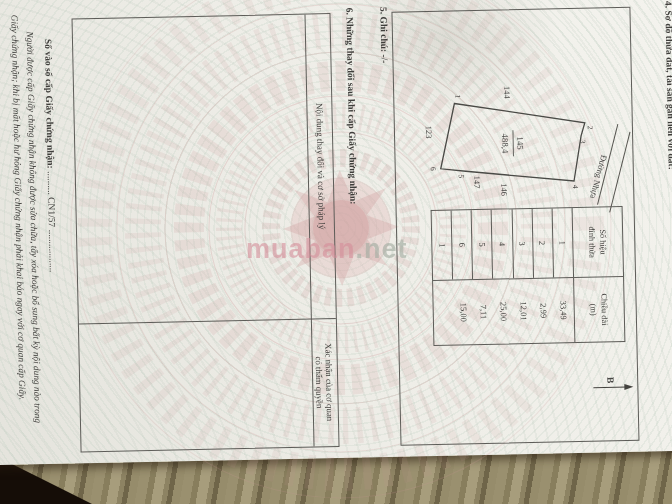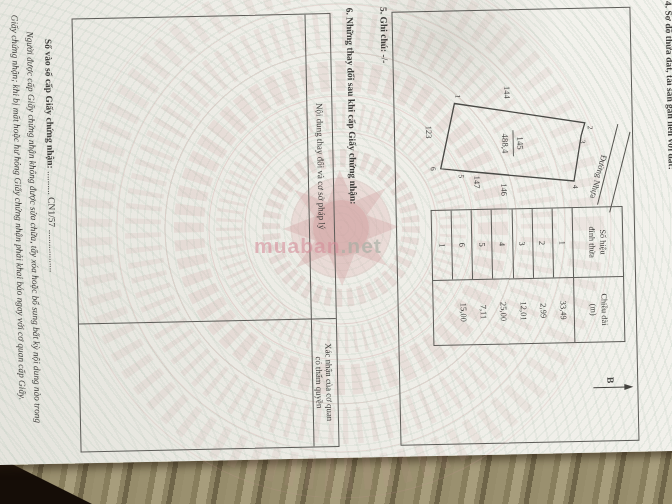--- a/index.html
+++ b/index.html
@@ -59,23 +59,23 @@
   .s6-hrow{position:absolute;left:0;top:0;right:0;height:24px;border-bottom:1px solid #5d5c58;}
   .s6-col2{position:absolute;left:304px;top:0;bottom:0;width:126px;border-left:1px solid #5d5c58;}
   .s6-h1{position:absolute;left:0;top:0;width:304px;height:24px;display:flex;align-items:center;
          justify-content:center;font-size:9px;}
   .s6-h2{position:absolute;left:0;top:1px;width:126px;height:24px;display:flex;flex-direction:column;
          align-items:center;justify-content:center;font-size:8.8px;line-height:10.5px;text-align:center;}
   .footer-line{left:33px;top:636px;font-size:9.5px;white-space:nowrap;}
   .note1{left:25px;top:654px;font-size:9.3px;font-style:italic;white-space:nowrap;}
   .note2{left:8px;top:669px;font-size:9.3px;font-style:italic;white-space:nowrap;}
   .watermark{
-    position:absolute;left:254px;top:234px;z-index:5;
+    position:absolute;left:246px;top:234px;z-index:5;
     font-family:"Liberation Sans","DejaVu Sans",sans-serif;
-    font-weight:bold;font-size:21px;letter-spacing:1px;white-space:nowrap;
+    font-weight:bold;font-size:27px;letter-spacing:1px;white-space:nowrap;
   }
   .wm-brand{color:rgba(212,140,152,.58);}
   .wm-suffix{color:rgba(165,174,163,.65);}
   svg text{font-family:"Liberation Serif","DejaVu Serif",serif;fill:#474644;}
 </style>
 </head>
 <body>
 
 <div class="stage">
   <div class="dark-wedge"></div>

